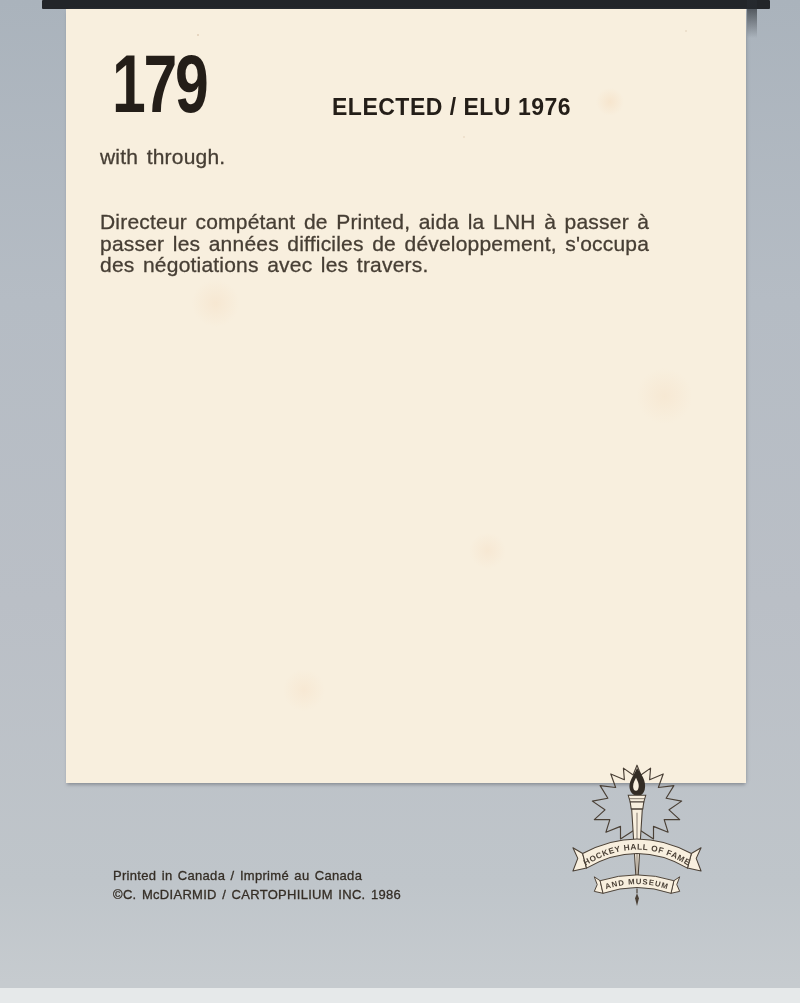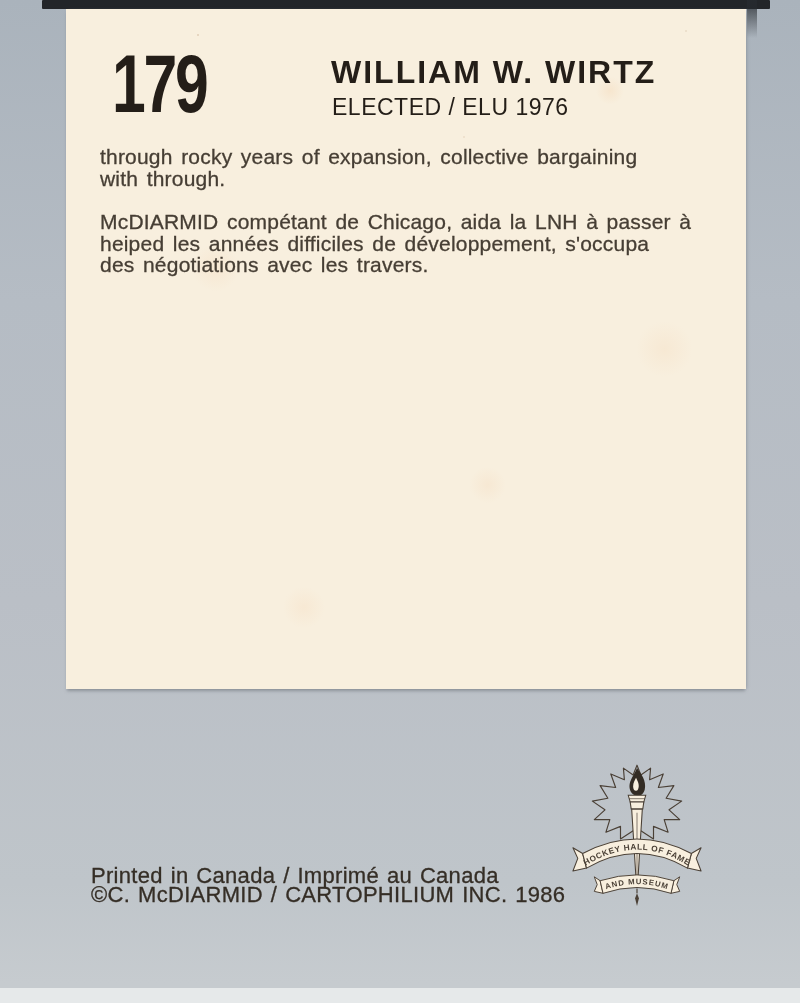--- a/index.html
+++ b/index.html
@@ -18,21 +18,21 @@
   }
   .top-shadow{
     position:absolute;left:42px;top:0;width:728px;height:9px;
     background:#17191c;opacity:.92;border-radius:1px;
   }
   .right-nub{
     position:absolute;left:747px;top:0;width:10px;height:38px;
     background:linear-gradient(180deg,rgba(38,42,47,.85),rgba(38,42,47,0));
   }
   .card{
-    position:absolute;left:66px;top:9px;width:680px;height:680px;
+    position:absolute;left:66px;top:9px;width:680px;height:774px;
     background-color:#f8efde;
     background-image:
       radial-gradient(circle 2px at 540px 893px, rgba(80,60,40,.55), transparent 70%),
       radial-gradient(circle 2px at 132px 26px, rgba(160,115,75,.40), transparent 70%),
       radial-gradient(circle 1.5px at 398px 128px, rgba(170,120,80,.35), transparent 70%),
       radial-gradient(circle 1.5px at 620px 22px, rgba(150,110,70,.35), transparent 70%),
       radial-gradient(circle 20px at 80% 12%, rgba(244,212,176,.35), transparent 70%),
       radial-gradient(circle 34px at 22% 38%, rgba(243,214,182,.30), transparent 70%),
       radial-gradient(circle 26px at 62% 70%, rgba(244,216,186,.30), transparent 70%),
       radial-gradient(circle 30px at 35% 88%, rgba(245,218,188,.30), transparent 70%),
@@ -45,34 +45,34 @@
     letter-spacing:-3px;
     transform:scaleX(.74);transform-origin:left top;
   }
   .player-name{
     position:absolute;left:265px;top:47px;
     font-size:32px;font-weight:700;color:#241e18;letter-spacing:2px;
     line-height:1.05;white-space:nowrap;
   }
   .elected-line{
     position:absolute;left:266px;top:85px;
-    font-size:23px;font-weight:400;color:#241e18;letter-spacing:.5px;
+    font-size:23px;font-weight:700;color:#241e18;letter-spacing:.5px;
     white-space:nowrap;
   }
   .bio{
     position:absolute;left:34px;
     font-size:21px;color:#463e34;line-height:21.5px;
     letter-spacing:.2px;word-spacing:2.5px;white-space:nowrap;
     -webkit-text-stroke:.3px #463e34;
   }
   .bio-en{top:137px;}
   .bio-fr{top:202px;}
   .footer-text{
-    position:absolute;left:25px;top:857px;
-    font-size:22px;color:#352e26;line-height:19px;
+    position:absolute;left:47px;top:857px;
+    font-size:13px;color:#352e26;line-height:19px;
     letter-spacing:.3px;word-spacing:1.5px;white-space:nowrap;
     -webkit-text-stroke:.3px #352e26;
   }
   .logo{
     position:absolute;left:505px;top:755px;width:132px;height:148px;
   }
   .logo text{
     font-family:"Liberation Sans", sans-serif;
     font-weight:700;fill:#4a4036;
   }
@@ -84,31 +84,29 @@
 
 <div class="scene">
   <div class="top-shadow"></div>
   <div class="right-nub"></div>
   <div class="bottom-strip"></div>
 
   <div class="card">
 
     <div class="card-number">179</div>
 
-    <div class="player-name">WILLIAM W. WIRTZ</div>
     <div class="elected-line">ELECTED / ELU 1976</div>
 
     <div class="bio bio-en">
-      <div>through rocky years of expansion, collective bargaining</div>
       <div>with through.</div>
     </div>
 
     <div class="bio bio-fr">
-      <div>McDIARMID compétant de Chicago, aida la LNH à passer à</div>
-      <div>heiped les années difficiles de développement, s'occupa</div>
+      <div>Directeur compétant de Printed, aida la LNH à passer à</div>
+      <div>passer les années difficiles de développement, s'occupa</div>
       <div>des négotiations avec les travers.</div>
     </div>
 
     <div class="footer-text">
       <div>Printed in Canada / Imprimé au Canada</div>
       <div>©C. McDIARMID / CARTOPHILIUM INC. 1986</div>
     </div>
 
     <svg class="logo" viewBox="0 0 136 152" xmlns="http://www.w3.org/2000/svg">
 

